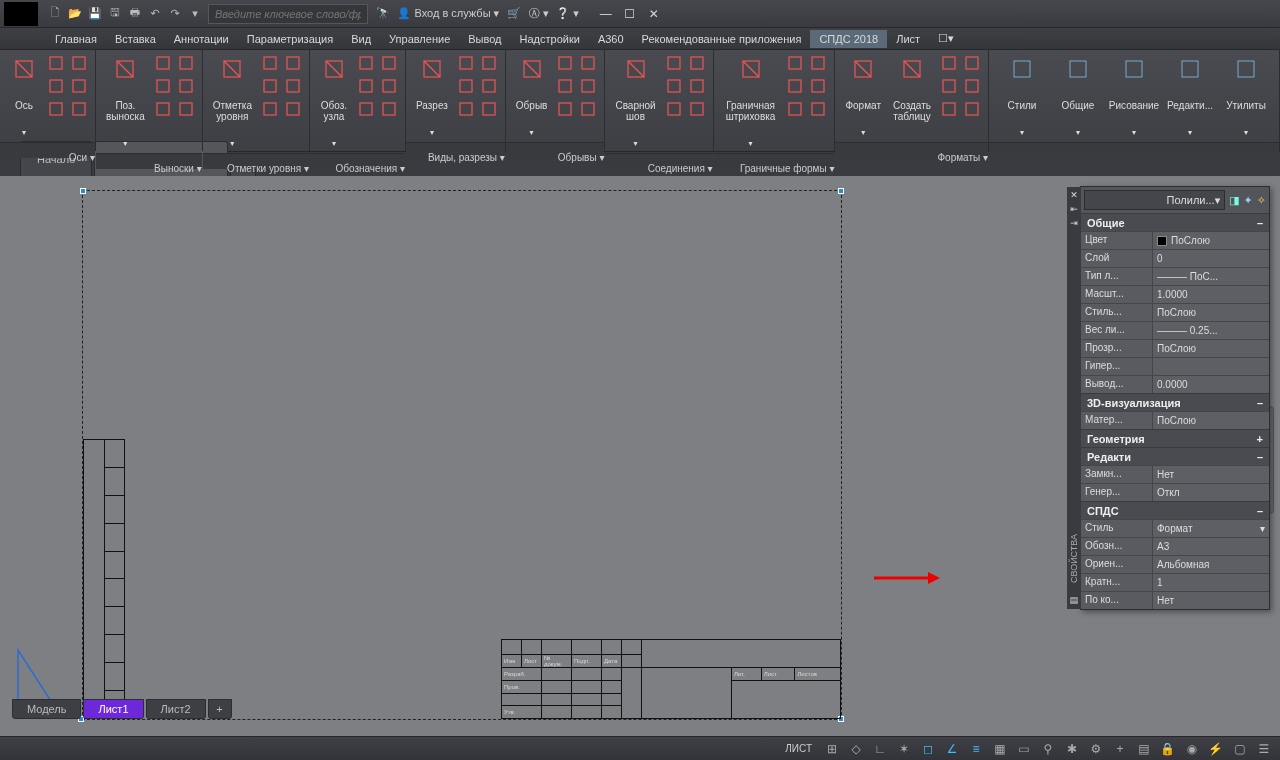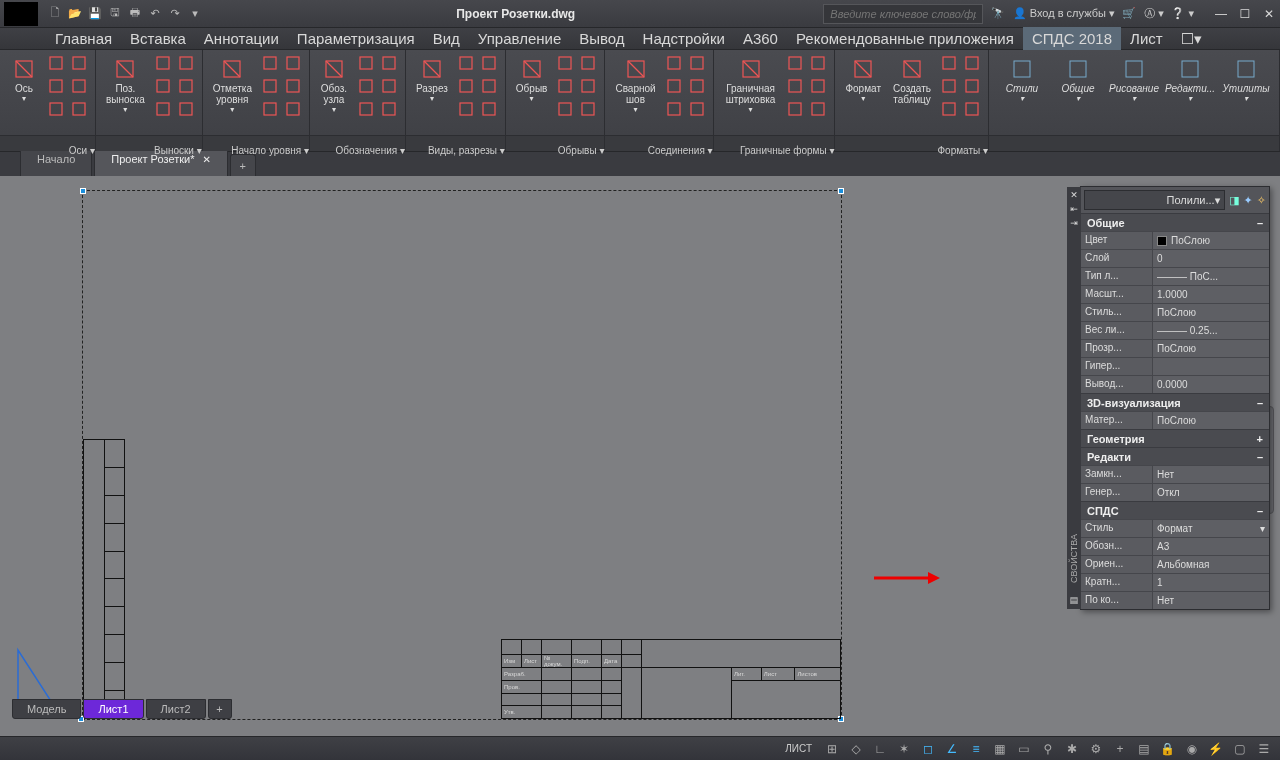--- a/index.html
+++ b/index.html
@@ -7,27 +7,27 @@
 .titlebar{height:28px;background:linear-gradient(#46474c,#3a3b40);display:flex;align-items:center;border-bottom:1px solid #26272a}
 .app-icon{width:34px;height:24px;background:#000;margin:2px 4px}
 .qat{display:flex;gap:2px;padding:0 4px}
 .qat-btn{width:18px;height:18px;display:flex;align-items:center;justify-content:center;font-size:11px;color:#bbb}
 .title{flex:1;text-align:center;font-size:12px;font-weight:600;color:#e8e8e8}
 .search-box{width:160px;height:20px;background:#35363a;border:1px solid #55565a;color:#888;font-style:italic;padding:0 6px;font-size:11px}
 .title-icons{display:flex;gap:8px;padding:0 8px;align-items:center;font-size:11px;color:#ccc}
 .win-btns{display:flex;gap:2px;margin-left:8px}
 .win-btns span{width:22px;text-align:center;font-size:12px}
 .menubar{height:22px;background:linear-gradient(#3f4045,#35363a);display:flex;align-items:center;padding:0 46px;border-bottom:1px solid #26272a}
-.menu-item{padding:3px 9px;font-size:15px;color:#d8d8d8;cursor:pointer}
+.menu-item{padding:3px 9px;font-size:11px;color:#d8d8d8;cursor:pointer}
 .menu-item.active{background:#5b6a78}
 .ribbon{height:102px;background:linear-gradient(#4a4b50,#3e3f44);display:flex;border-bottom:1px solid #26272a}
 .rpanel{display:flex;flex-direction:column;border-right:1px solid #2c2d31;position:relative}
 .rpanel-body{flex:1;display:flex;align-items:flex-start;padding:3px 6px;gap:4px}
 .rpanel-label{height:16px;text-align:right;font-size:10px;color:#ccc;background:#393a3e;border-top:1px solid #2c2d31;padding-top:9px}
-.rbtn-big{display:flex;flex-direction:column;align-items:center;gap:0;padding:2px 4px;cursor:pointer;font-size:10px;color:#ddd;text-align:center}
+.rbtn-big{display:flex;flex-direction:column;align-items:center;gap:17px;padding:2px 4px;cursor:pointer;font-size:10px;color:#ddd;text-align:center}
 .rbtn-big .ic{width:28px;height:28px;display:flex;align-items:center;justify-content:center}
 .rbtn-sm{width:20px;height:20px;display:flex;align-items:center;justify-content:center;cursor:pointer}
 .rgrid{display:flex;flex-direction:column;gap:3px}
 .rrow{display:flex;gap:3px}
 svg.ic-red path,svg.ic-red line,svg.ic-red rect,svg.ic-red circle,svg.ic-red polygon{stroke:#e55;stroke-width:1.2;fill:none}
 .doctabs{height:24px;background:#3a3b40;display:flex;align-items:flex-end;padding:0 20px;gap:2px}
 .doctab{height:22px;padding:17px 16px;background:#45464b;color:#bbb;border-radius:3px 3px 0 0;font-size:11px;display:flex;align-items:center;border:1px solid #2c2d31;border-bottom:none;gap:8px}
 .doctab.active{background:#55565b;color:#eee}
 .doctab.add{width:26px;padding:0;justify-content:center}
 .workspace{position:absolute;top:176px;left:0;right:0;bottom:24px;background:#7e7f82}
@@ -71,21 +71,20 @@
   <div class="qat">
     <span class="qat-btn">🗋</span>
     <span class="qat-btn">📂</span>
     <span class="qat-btn">💾</span>
     <span class="qat-btn">🖫</span>
     <span class="qat-btn">🖶</span>
     <span class="qat-btn">↶</span>
     <span class="qat-btn">↷</span>
     <span class="qat-btn">▾</span>
   </div>
-  <div class="title">Проект Розетки.dwg</div>
   <input class="search-box" placeholder="Введите ключевое слово/фразу" style="">
   <div class="title-icons">
     <span>🔭</span>
     <span>👤 <span>Вход в службы</span> ▾</span>
     <span>🛒</span>
     <span>Ⓐ ▾</span>
     <span>❔ ▾</span>
   </div>
   <div class="win-btns">
     <span>—</span>
@@ -261,21 +260,21 @@
               </svg>
             </div>
             <div class="rbtn-sm">
               <svg class="ic-red" width="16" height="16">
                 <rect x="2" y="2" width="12" height="12"></rect>
               </svg>
             </div>
           </div>
         </div>
       </div>
-      <div class="rpanel-label">Начало уровня ▾</div>
+      <div class="rpanel-label">Отметки уровня ▾</div>
     </div>
     <div class="rpanel">
       <div class="rpanel-body">
         <div class="rbtn-big">
           <div class="ic">
             <svg class="ic-red" width="24" height="24">
               <rect x="4" y="4" width="16" height="16"></rect>
               <line x1="4" y1="4" x2="20" y2="20"></line>
             </svg>
           </div>
@@ -591,21 +590,21 @@
               <svg class="ic-red" width="16" height="16">
                 <rect x="2" y="2" width="12" height="12"></rect>
               </svg>
             </div>
           </div>
         </div>
       </div>
       <div class="rpanel-label">Форматы ▾</div>
     </div>
     <div class="rpanel" style="flex: 1 1 0%;">
-      <div class="rpanel-body" style="justify-content: flex-end; gap: 2px; font-style: italic;">
+      <div class="rpanel-body" style="justify-content: flex-end; gap: 2px;">
         <div class="rbtn-big" style="width: 54px;">
           <div class="ic">
             <svg width="22" height="22">
               <rect x="3" y="3" width="16" height="16" fill="none" stroke="#7ac" stroke-width="1"></rect>
             </svg>
           </div>
           <span>Стили</span>
           <span style="font-size:8px">▾</span>
         </div>
         <div class="rbtn-big" style="width: 54px;">

